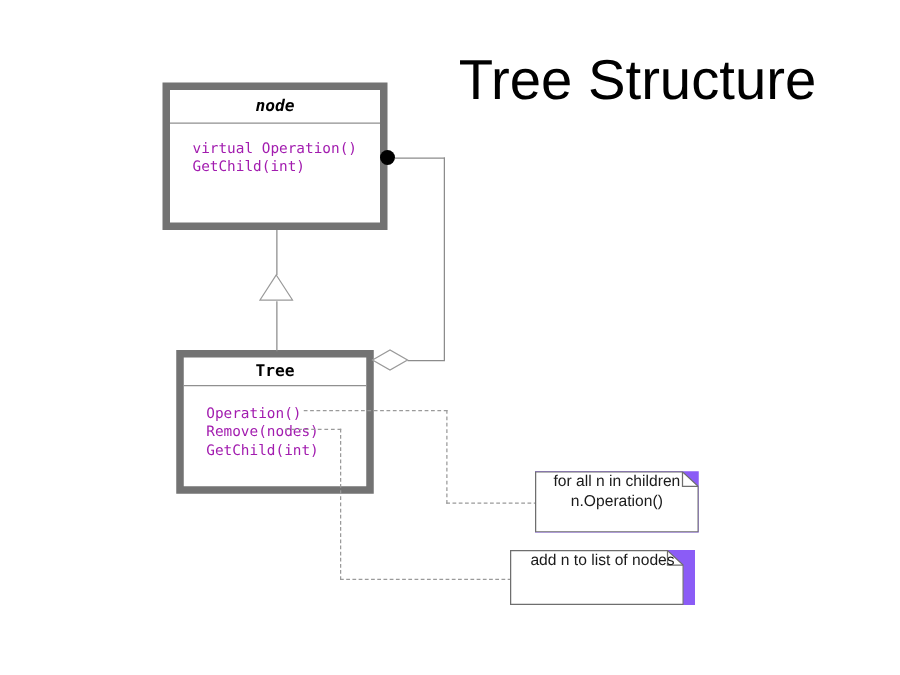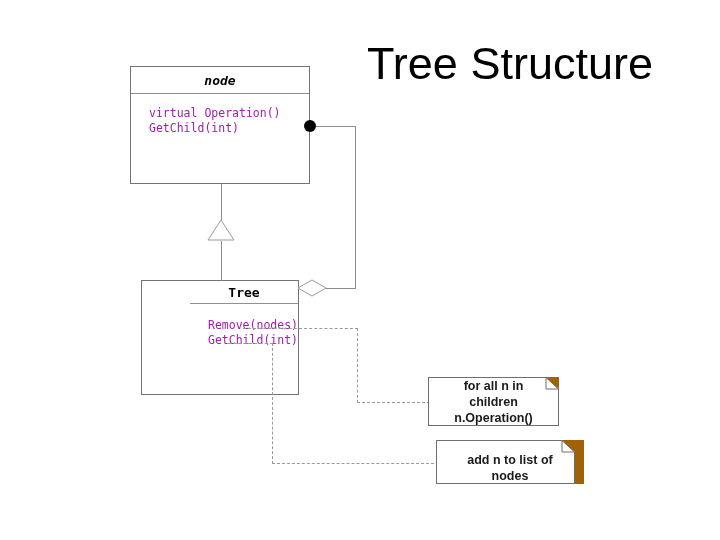--- a/index.html
+++ b/index.html
@@ -29,21 +29,21 @@
     color: #000000;
     line-height: 1.15;
     white-space: nowrap;
   }
 
   
   .uml-class {
     position: absolute;
     box-sizing: border-box;
     background: #ffffff;
-    border: 1px solid #737373;
+    border: 6px solid #737373;
   }
   .uml-class-name {
     box-sizing: border-box;
     width: 100%;
     text-align: center;
     font-family: "DejaVu Sans Mono", "Liberation Mono", monospace;
     font-weight: bold;
     font-style: italic;
     color: #000000;
     border-bottom: 1px solid #909090;
@@ -73,21 +73,20 @@
     font-size: 13px;
   }
   #class-node .uml-member { font-size: 11.5px; }
 
   
   #class-tree {
     left: 141px;
     top: 280px;
     width: 158px;
     height: 115px;
-    padding-left: 48px;
   }
   #class-tree .uml-class-name {
     height: 23px;
     line-height: 23px;
     font-size: 13px;
   }
   #class-tree .uml-members { padding-top: 14px; padding-left: 18px; }
   #class-tree .uml-member { font-size: 11.5px; }
 
   
@@ -134,63 +133,63 @@
   .dash-v {
     position: absolute;
     width: 0;
     border-left: 1px dashed #9a9a9a;
   }
 
   
   .note {
     position: absolute;
     box-sizing: border-box;
-    background: #a16207;
+    background: #8b5cf6;
     display: flex;
-    align-items: flex-end;
+    align-items: flex-start;
     justify-content: center;
-    font-weight: bold;
   }
   .note-svg {
     position: absolute;
     left: 0;
     top: 0;
   }
   .note-text {
     position: relative;
     z-index: 2;
     text-align: center;
     font-family: "Liberation Sans", sans-serif;
     font-size: 12.5px;
     color: #1a1a1a;
     line-height: 1.28;
     white-space: pre-line;
     padding: 0 12px;
   }
   #note-operation { left: 428px; top: 377px; width: 131px; height: 49px; }
-  #note-add       { left: 436px; top: 440px; width: 148px; height: 44px; }
+  #note-add       { left: 408px; top: 440px; width: 148px; height: 44px; }
 </style>
 </head>
 <body>
 
 <div id="slide">
 
   <div id="slide-title">Tree Structure</div>
 
   <div class="uml-class" id="class-node">
     <div class="uml-class-name">node</div>
     <div class="uml-members">
       <div class="uml-member">virtual Operation()</div>
       <div class="uml-member">GetChild(int)</div>
     </div>
   </div>
 
   <div class="uml-class" id="class-tree">
     <div class="uml-class-name upright">Tree</div>
     <div class="uml-members">
+      <div class="uml-member">Operation()</div>
       <div class="uml-member">Remove(nodes)</div>
       <div class="uml-member">GetChild(int)</div>
     </div>
   </div>
 
   <div class="line line-v" style="left:221px; top:184px; height:36px;"></div>
 
   <div class="line line-v" style="left:221px; top:241px; height:40px;"></div>
   <svg id="generalization-triangle" viewBox="0 0 28 22">
     <polygon points="14,1 27,21 1,21" fill="#ffffff" stroke="#9a9a9a" stroke-width="1"></polygon>

